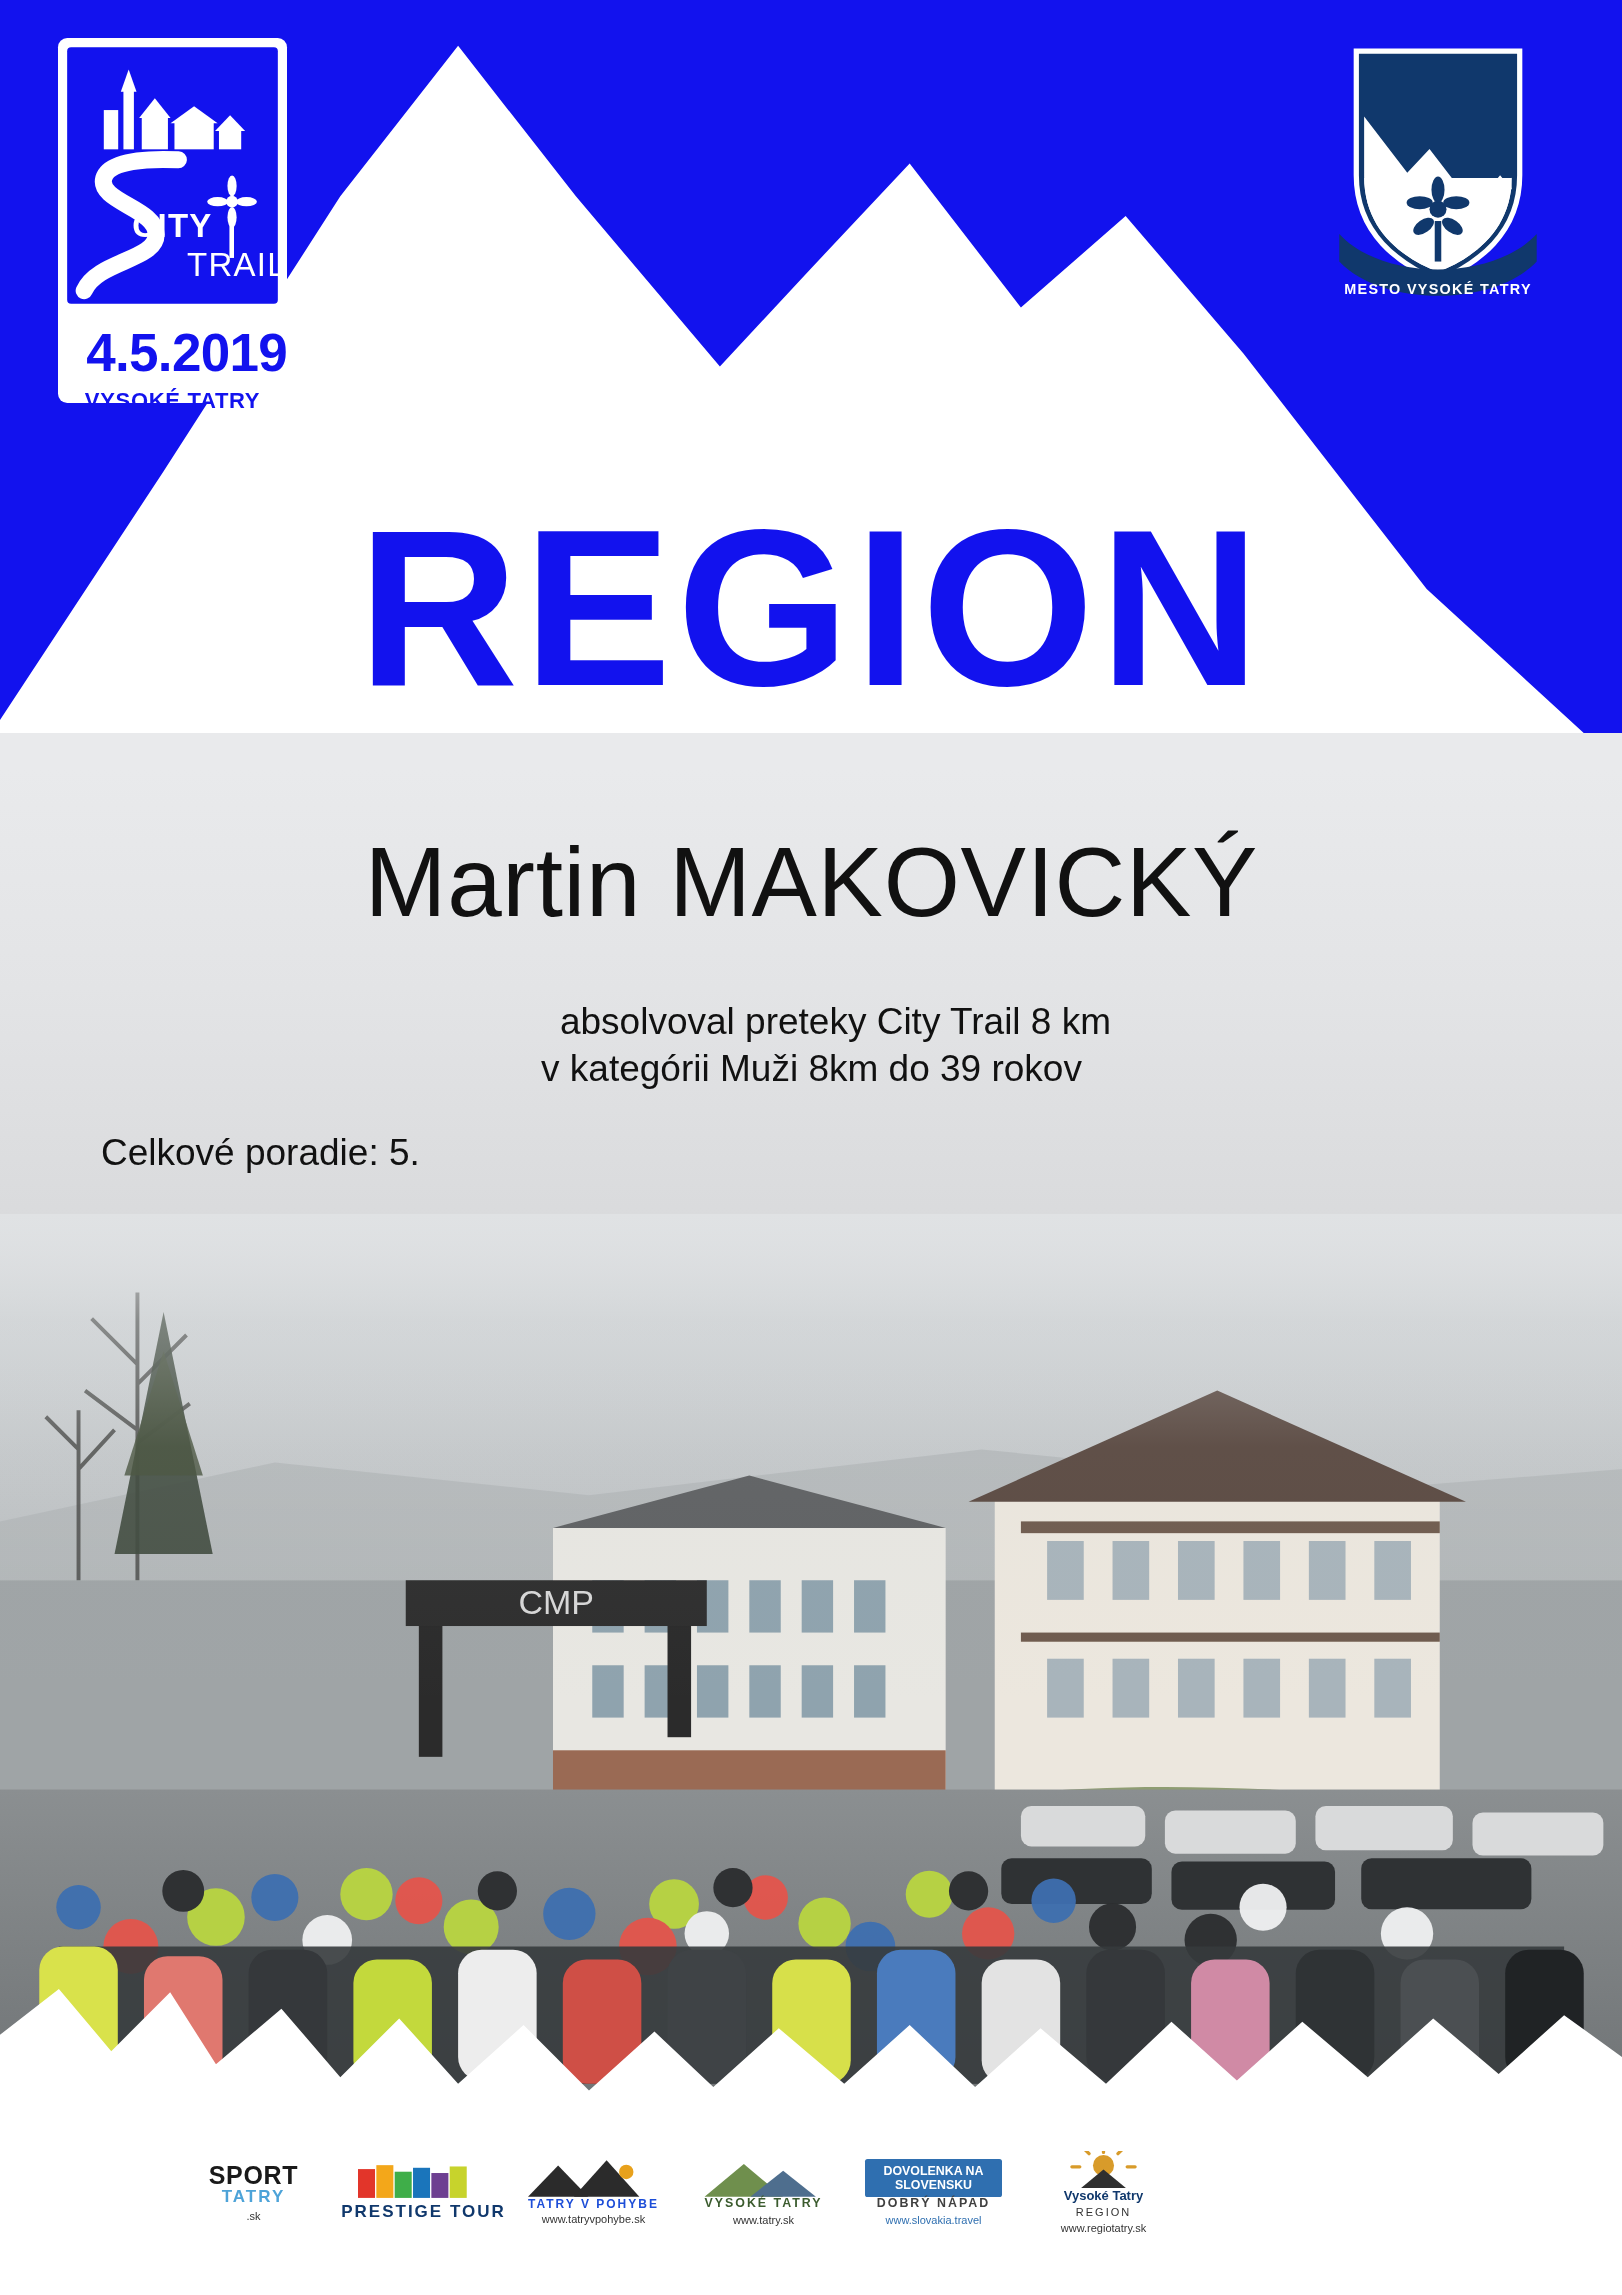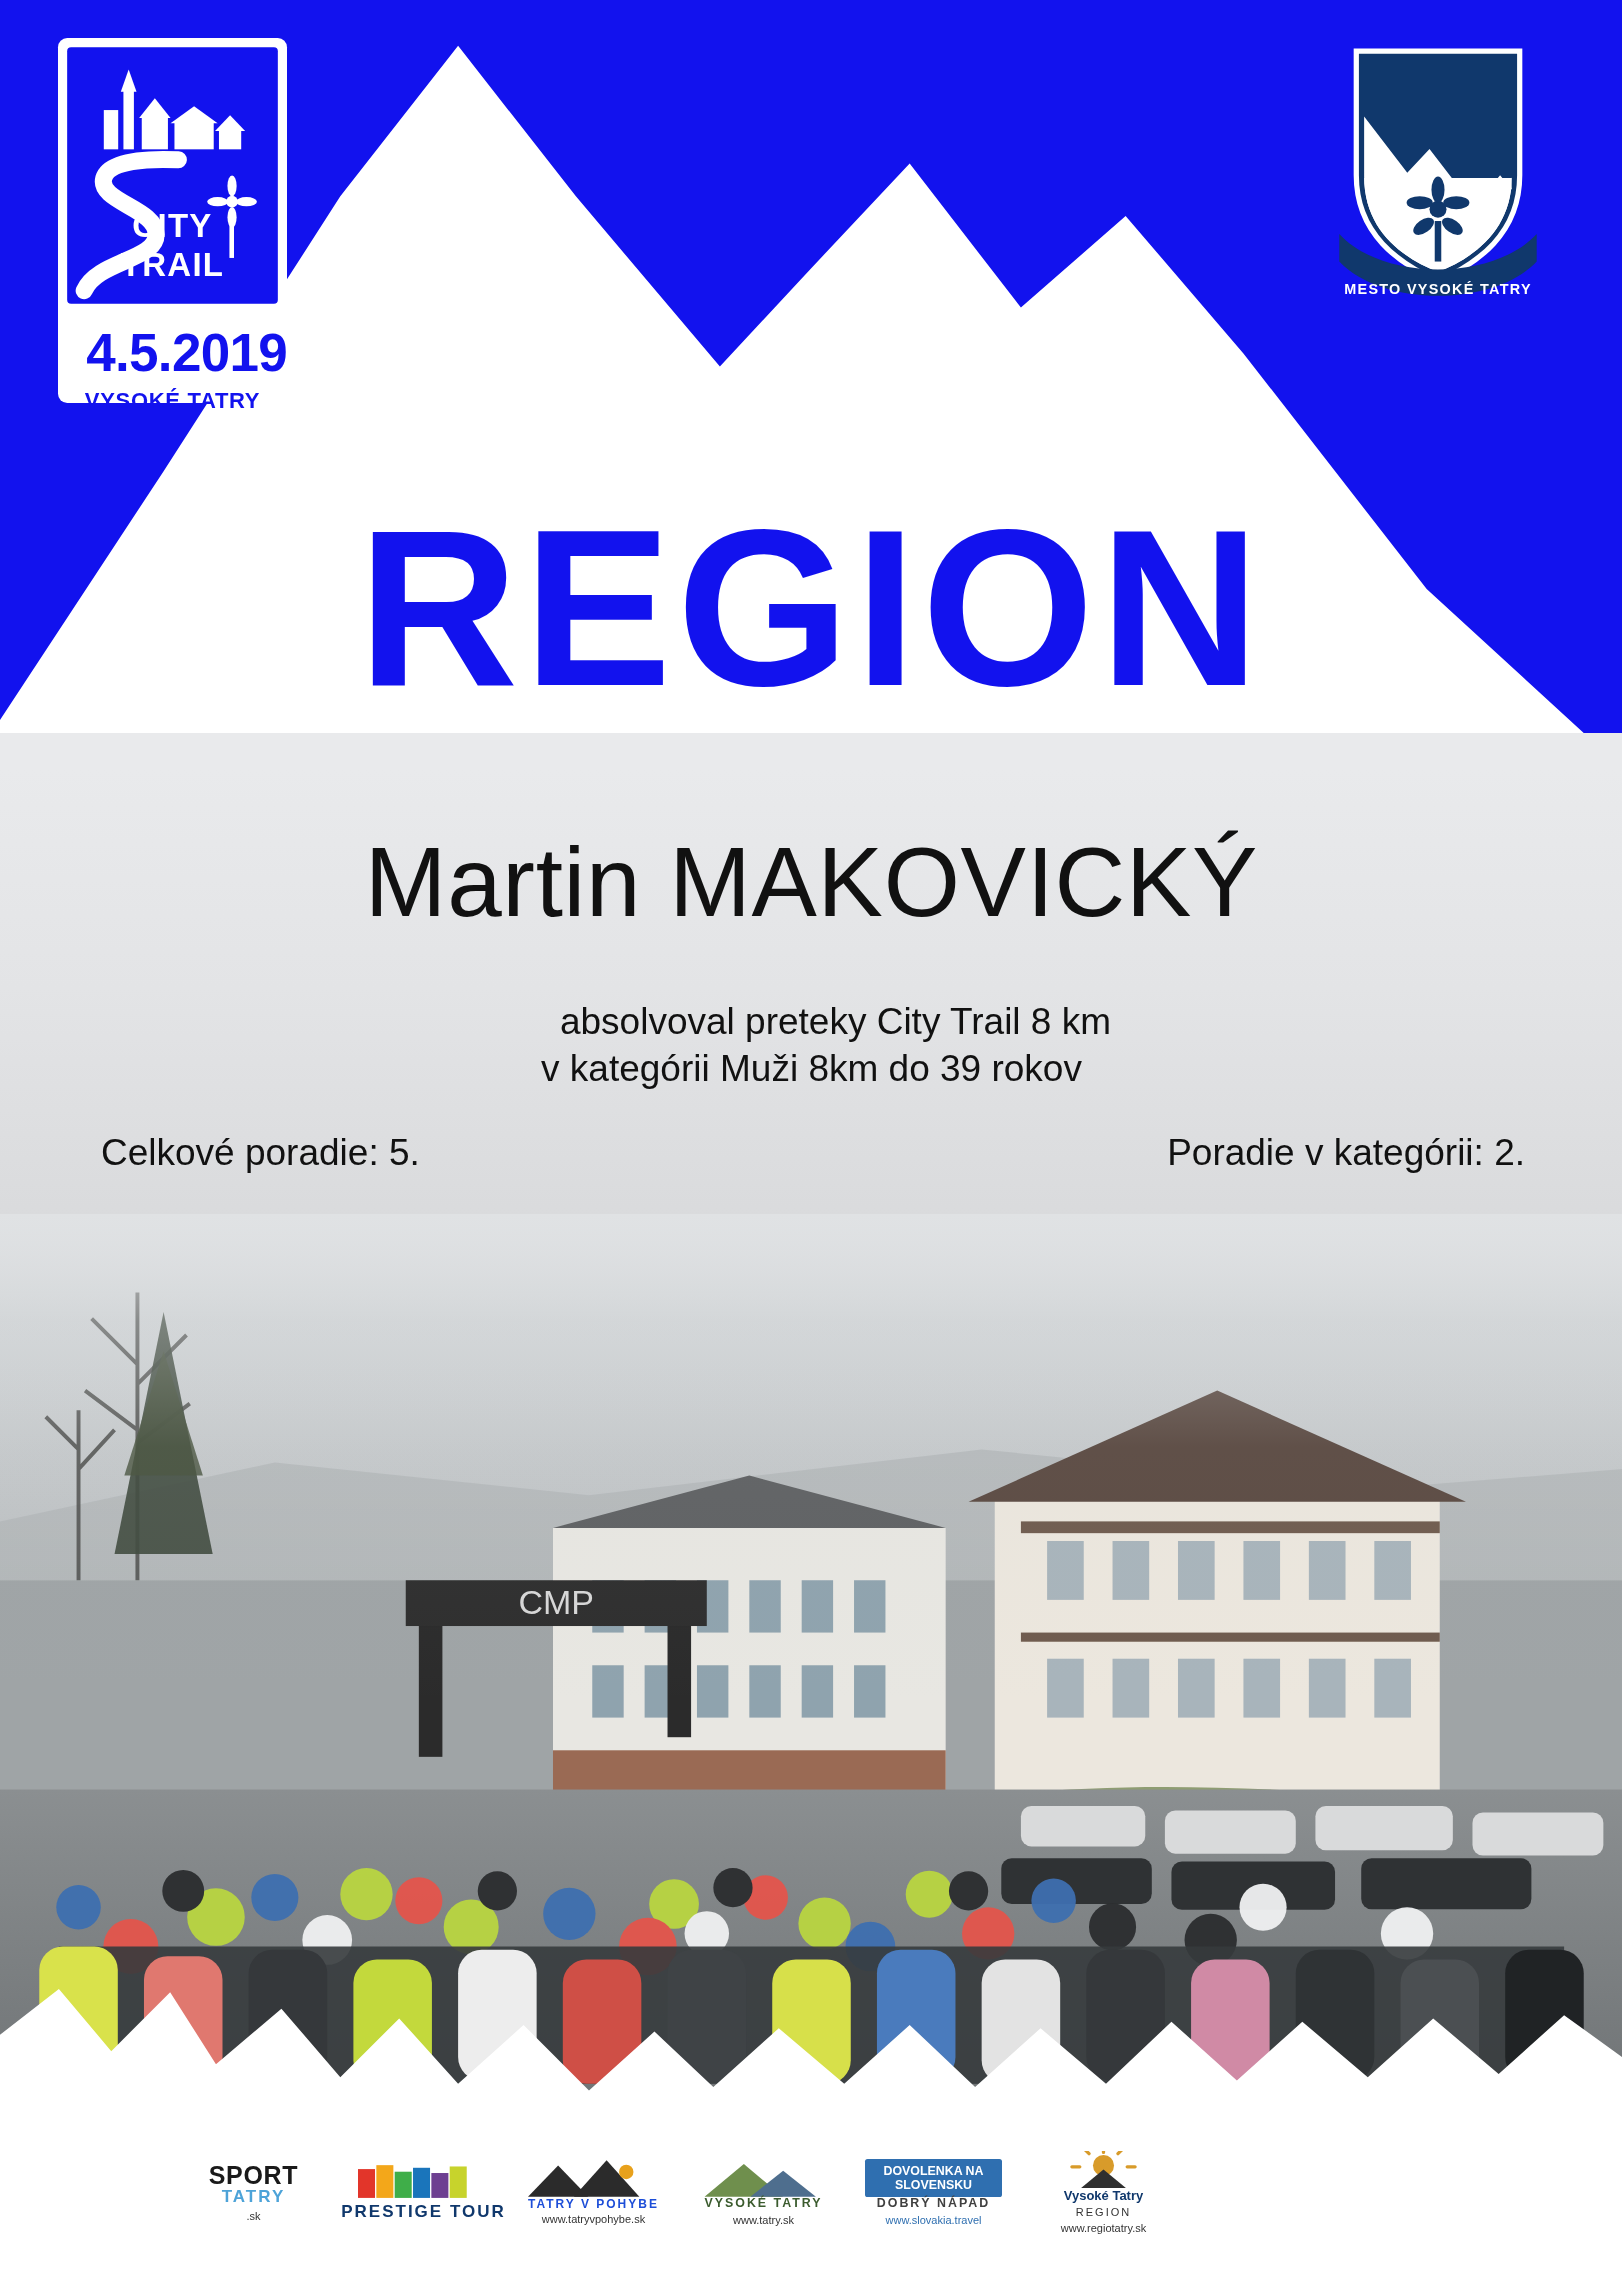--- a/index.html
+++ b/index.html
@@ -90,23 +90,23 @@
     font-size: 33px;
     font-weight: bold;
     color: #ffffff;
     letter-spacing: 1.3px;
   }
   .logo-trail {
     position: absolute;
     left: 0;
     top: 208px;
     width: 229px;
-    text-align: center;
+    text-align: right;
     font-size: 33px;
-    font-weight: bold;
+    font-weight: normal;
     color: #ffffff;
     letter-spacing: 1.3px;
   }
 
   
   .crest {
     position: absolute;
     right: 77px;
     top: 38px;
     width: 216px;
@@ -369,24 +369,20 @@
 
   <div class="recipient-name">Martin MAKOVICKÝ</div>
   <div class="line-1">absolvoval preteky City Trail 8 km</div>
   <div class="line-2">v kategórii Muži 8km do 39 rokov</div>
 
   <div class="overall-rank">
     <span>Celkové poradie:</span>
     <span>5.</span>
   </div>
 
-  <div class="category-rank">
-    <span>Poradie v kategórii:</span>
-    <span>2.</span>
-  </div>
 
   <div class="time-line">
     <span>Dosiahnutý čas:</span>
     <span>31:38</span>
   </div>
 
   <div class="photo">
     <svg class="photo-svg" viewBox="0 0 2480 1370" preserveAspectRatio="none">
       <defs>
         <linearGradient id="skyG" x1="0" y1="0" x2="0" y2="1">

